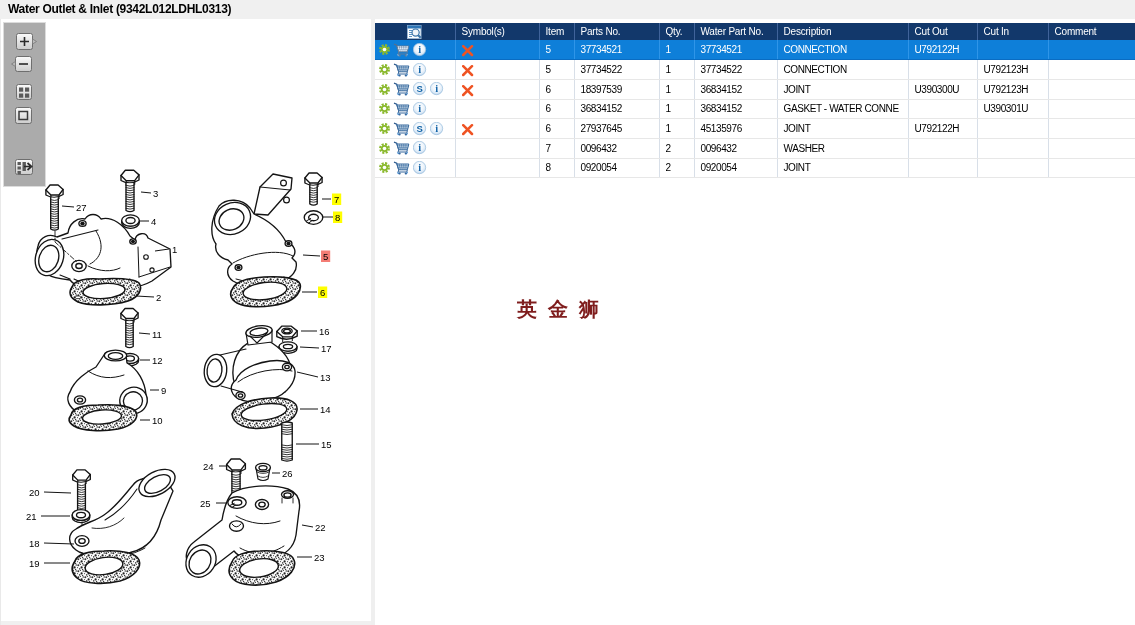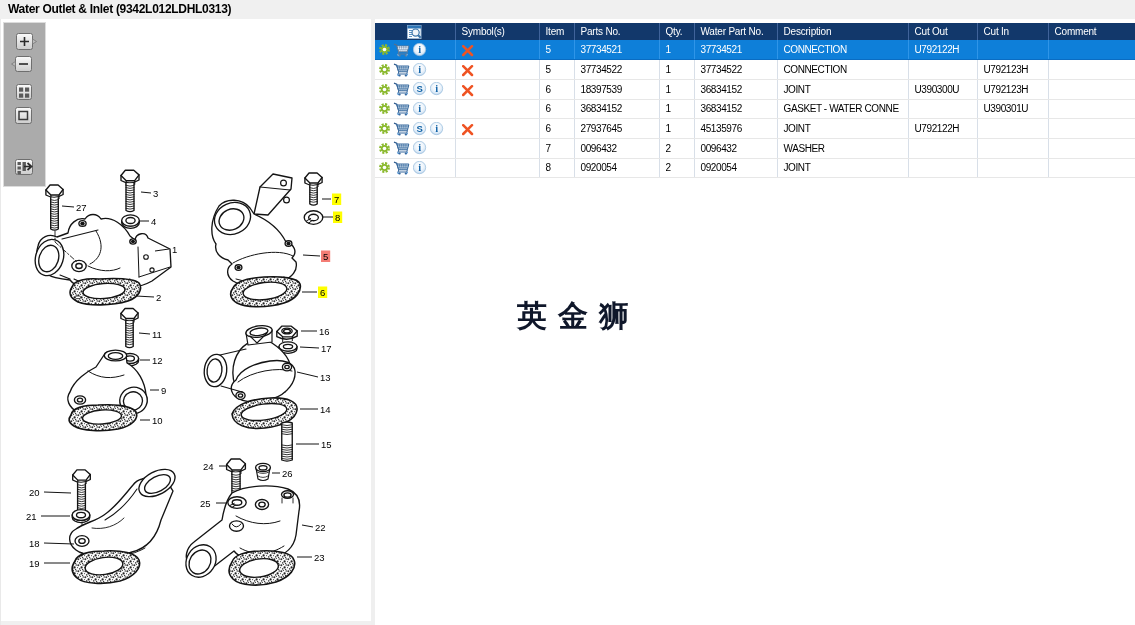--- a/index.html
+++ b/index.html
@@ -5,22 +5,22 @@
 * { margin:0; padding:0; box-sizing:border-box; }
 html,body { width:1135px; height:625px; overflow:hidden; background:#fff;
   font-family:"Liberation Sans", sans-serif; }
 #titlebar { position:absolute; left:0; top:0; width:1135px; height:19px;
   background:#f0f0f0; font-size:12px; letter-spacing:-0.3px; font-weight:bold; color:#000;
   padding:2px 0 0 8px; }
 #divider { position:absolute; left:371px; top:19px; width:4px; height:606px;
   background:#efefef; }
 #toolbar { position:absolute; left:3px; top:22px; width:43px; height:165px;
   background:#ababab; border:1px solid #dcdcdc; }
-#watermark { position:absolute; left:517px; top:296px; font-size:30px;
-  font-weight:bold; color:#0f172a; letter-spacing:11px; white-space:nowrap; }
+#watermark { position:absolute; left:517px; top:296px; font-size:20px;
+  font-weight:bold; color:#7f1d1d; letter-spacing:11px; white-space:nowrap; }
 table#grid { position:absolute; left:375px; top:23px; border-collapse:collapse;
   table-layout:fixed; width:760px; font-size:10px; letter-spacing:-0.4px; }
 #grid svg { vertical-align:middle; }
 #grid th { letter-spacing:-0.2px; background:#12386b; color:#fff; font-weight:normal; text-align:left;
   line-height:16px; height:17px; padding:0 0 0 6px; border-right:1px solid #40639a;
   overflow:hidden; white-space:nowrap; }
 #grid td { height:19.7px; line-height:15px; padding:0 0 0 6px; border-right:1px solid #d8dfe8;
   border-bottom:1px solid #e7e7e7; overflow:hidden; white-space:nowrap;
   color:#000; background:#fff; }
 #grid td.ic { padding:0 0 0 4px; }

